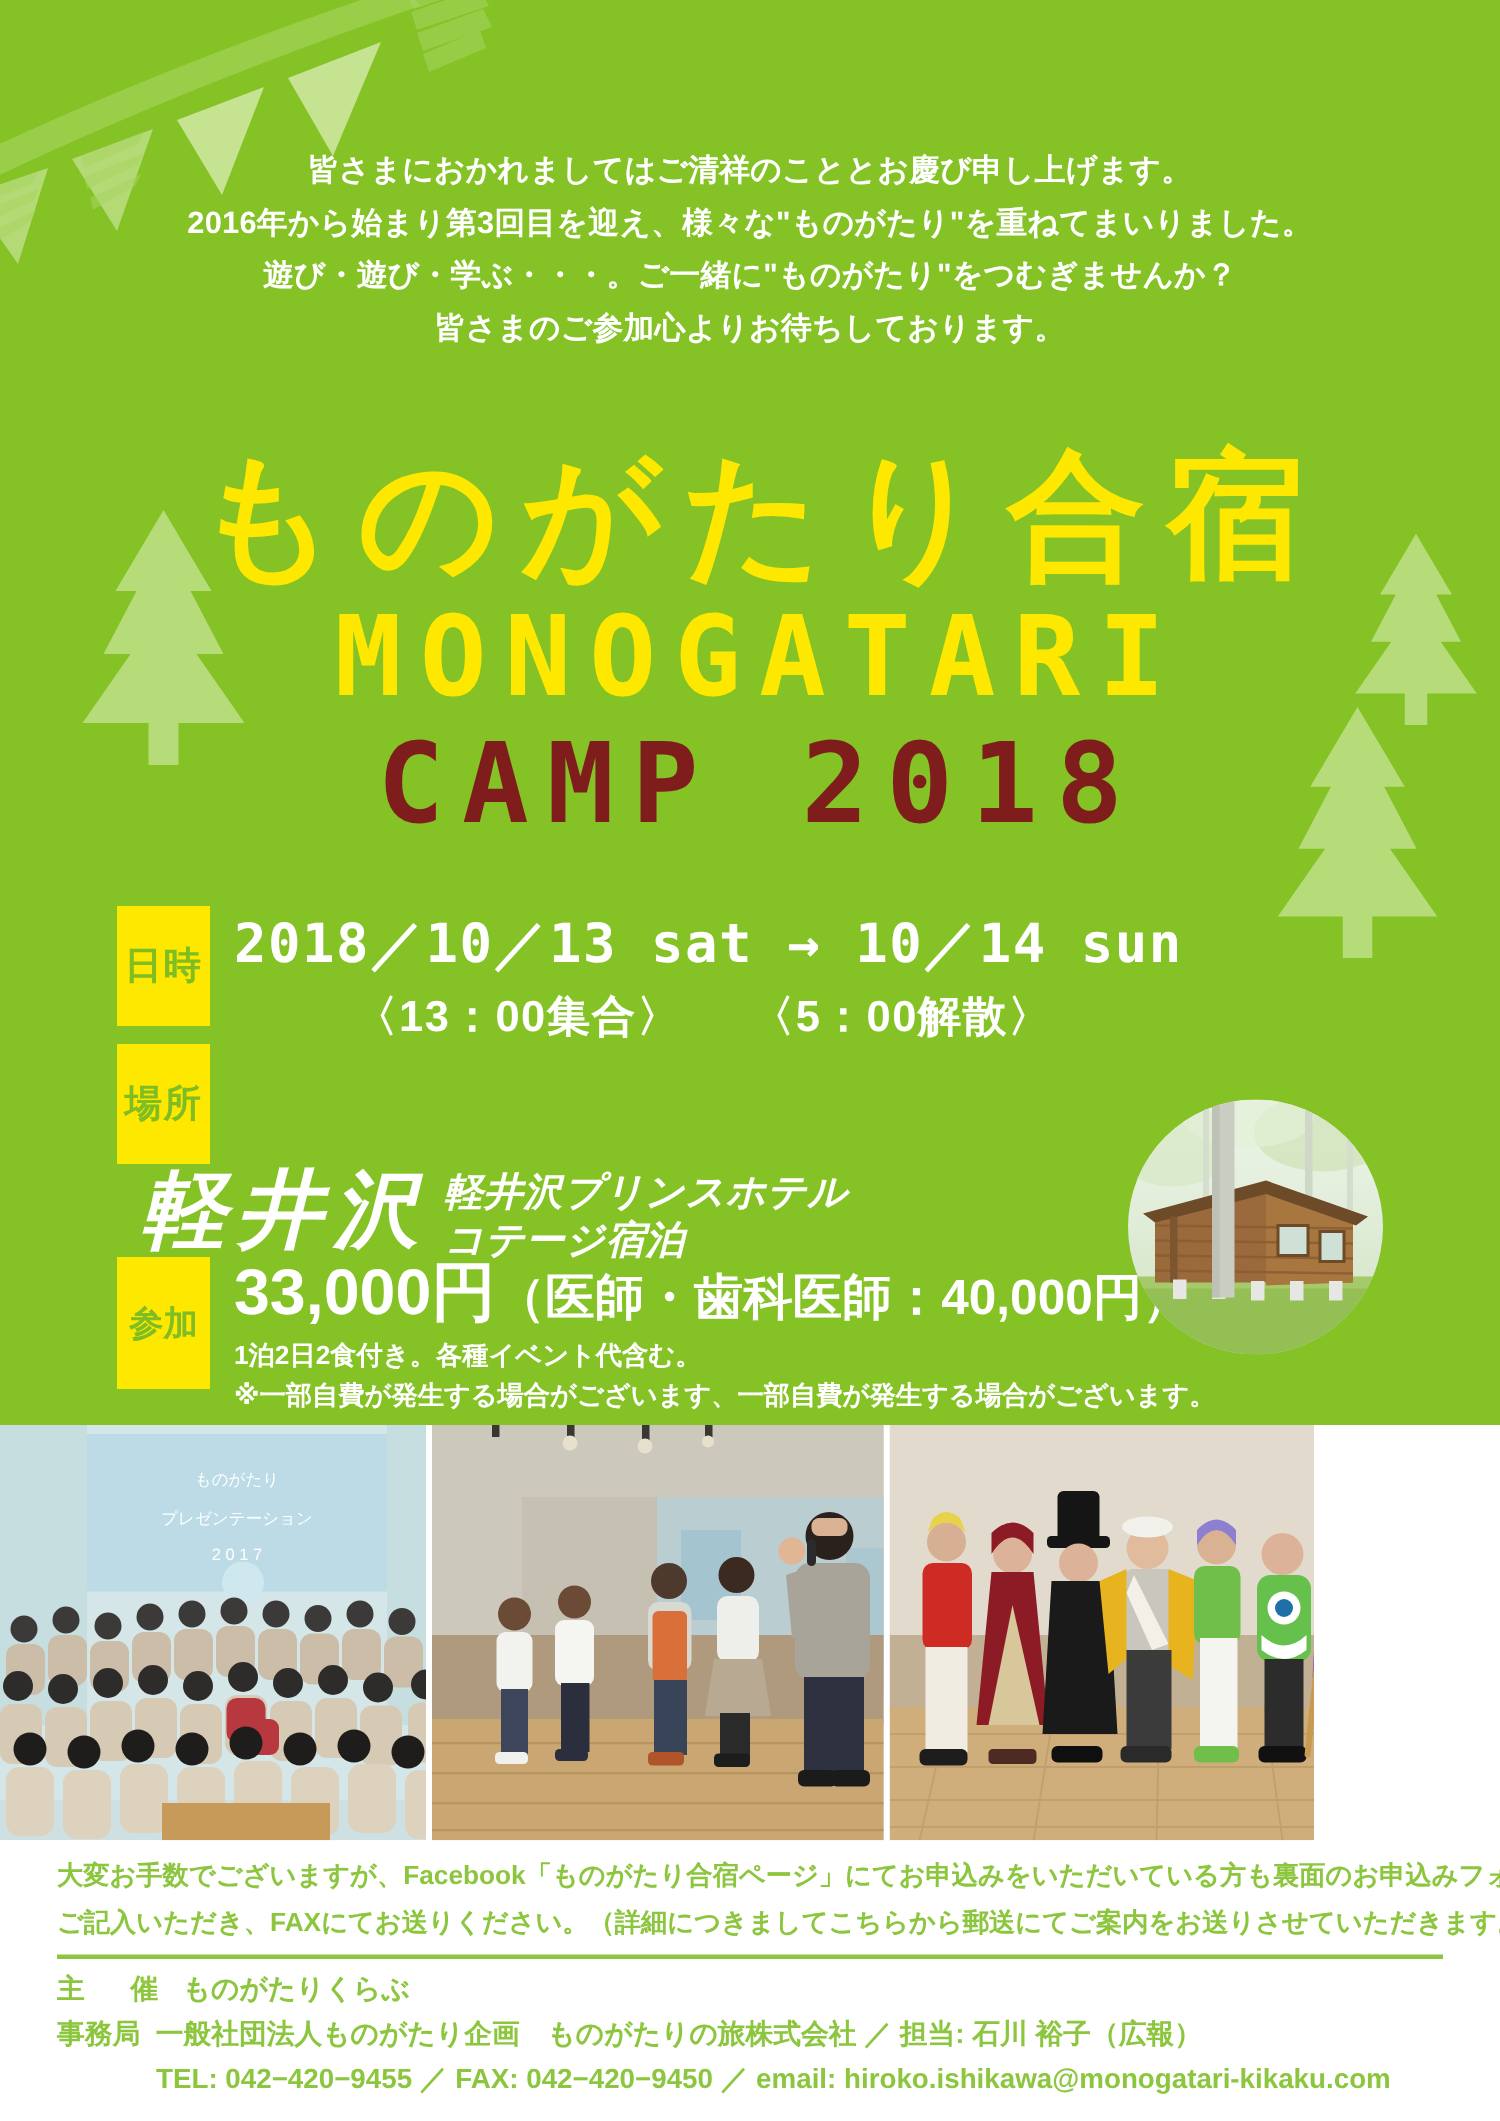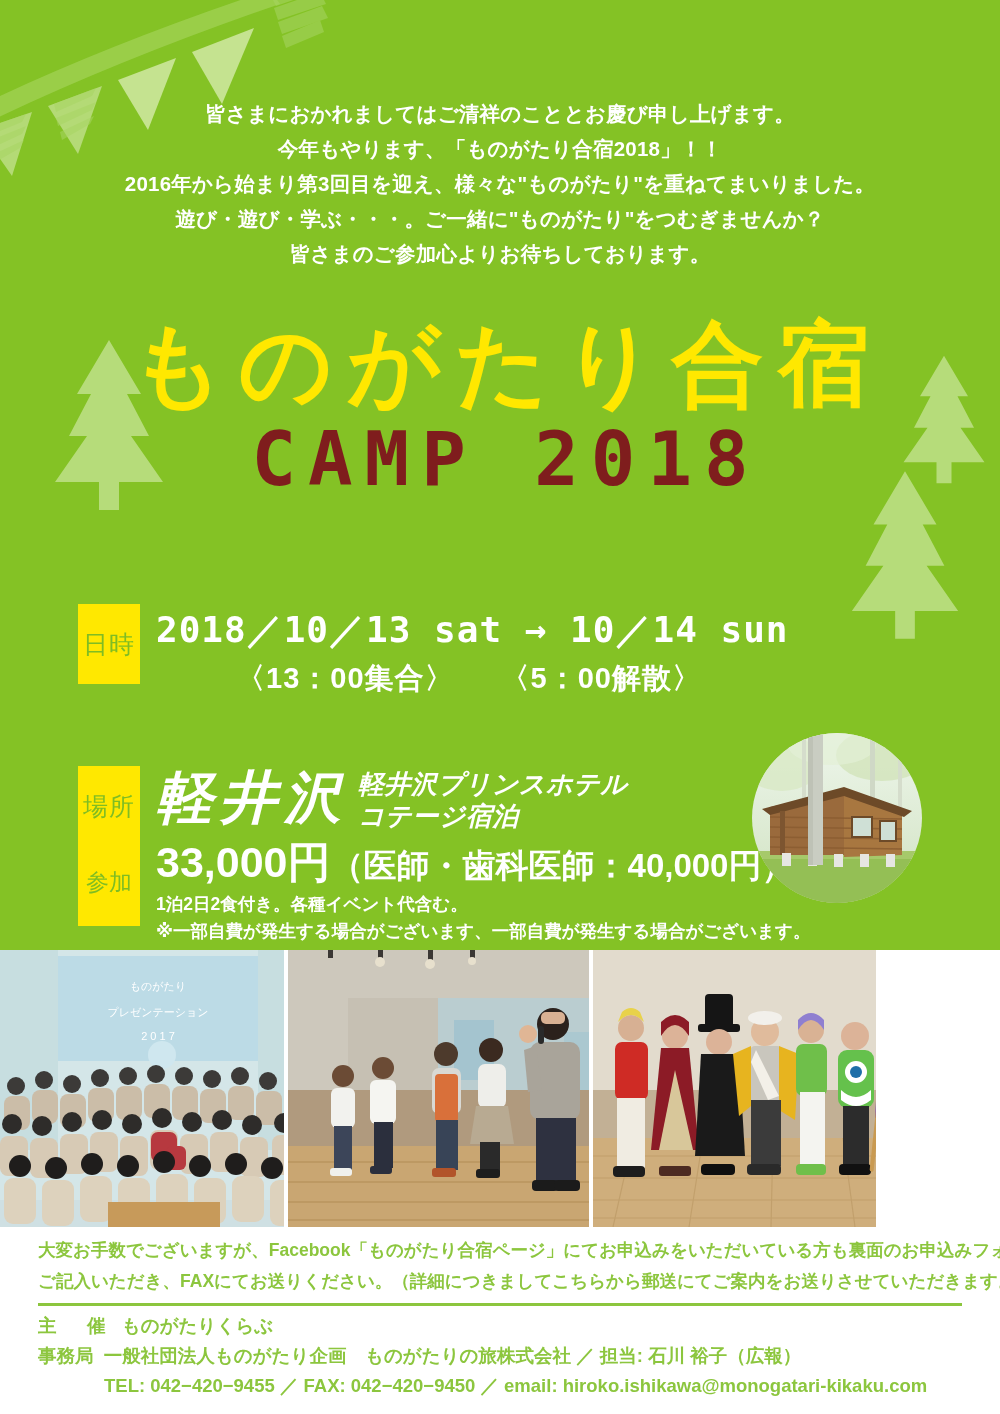--- a/index.html
+++ b/index.html
@@ -59,21 +59,20 @@
     width: 1000px;
     text-align: center;
   }
   .title-jp {
     color: #ffe800;
     font-size: 92px;
     font-weight: bold;
     letter-spacing: 14px;
     line-height: 104px;
     text-indent: 14px;
-    margin-top: 20px;
   }
   .title-en1 {
     color: #ffe800;
     font-size: 74px;
     font-weight: bold;
     letter-spacing: 12px;
     line-height: 84px;
     text-indent: 12px;
     font-family: "DejaVu Sans Mono", "Liberation Mono", monospace;
   }
@@ -91,21 +90,21 @@
   .info-row {
     position: absolute;
     display: flex;
     align-items: flex-start;
   }
   .tag {
     flex: 0 0 auto;
     width: 62px;
     background: #ffe800;
     color: #7fbd23;
-    font-weight: normal;
+    font-weight: bold;
     font-size: 25px;
     text-align: center;
     letter-spacing: 1px;
     box-sizing: border-box;
   }
   .tag-datetime { height: 80px; line-height: 80px; }
   .tag-place    { height: 80px; line-height: 80px; }
   .tag-fee      { height: 88px; line-height: 88px; font-size: 23px; letter-spacing: 0; }
 
   .info-body { color: #ffffff; padding-left: 16px; }
@@ -117,21 +116,21 @@
     letter-spacing: 1px; white-space: nowrap;
     font-family: "DejaVu Sans Mono", "Liberation Mono", monospace;
   }
   .date-sub {
     font-size: 29px; font-weight: bold; line-height: 44px;
     white-space: nowrap; padding-left: 80px; letter-spacing: 1px;
   }
   .date-sub .gap { display:inline-block; width: 46px; }
 
   
-  .row-place { left: 78px; top: 766px; width: 880px; }
+  .row-place { left: 78px; top: 696px; width: 880px; flex-direction: column; }
   .place-main {
     display: flex; align-items: flex-start; font-style: italic;
   }
   .place-big {
     font-size: 57px; font-weight: bold; line-height: 62px;
     letter-spacing: 7px; white-space: nowrap;
   }
   .place-detail {
     padding-left: 10px; padding-top: 2px;
   }
@@ -246,28 +245,28 @@
     </svg>
     <svg class="tree" style="left:896px; top:348px; width:96px; height:140px;" viewBox="0 0 128 182">
       <path d="M64 8 L96 62 L82 62 L104 104 L86 104 L118 150 L74 150 L74 178 L54 178 L54 150 L10 150 L42 104 L24 104 L46 62 L32 62 Z" fill="#b6dc7a"></path>
     </svg>
     <svg class="tree" style="left:842px; top:463px; width:126px; height:180px;" viewBox="0 0 128 182">
       <path d="M64 8 L96 62 L82 62 L104 104 L86 104 L118 150 L74 150 L74 178 L54 178 L54 150 L10 150 L42 104 L24 104 L46 62 L32 62 Z" fill="#b6dc7a"></path>
     </svg>
 
     <div class="intro">
       <div>皆さまにおかれましてはご清祥のこととお慶び申し上げます。</div>
-      <div>今年もやります、「ものがたり合宿2018」！！</div>
       <div>2016年から始まり第3回目を迎え、様々な"ものがたり"を重ねてまいりました。</div>
       <div>遊び・遊び・学ぶ・・・。ご一緒に"ものがたり"をつむぎませんか？</div>
       <div>皆さまのご参加心よりお待ちしております。</div>
     </div>
 
     <div class="title-block">
       <div class="title-jp">ものがたり合宿</div>
+      <div class="title-en1">MONOGATARI</div>
       <div class="title-en2">CAMP 2018</div>
     </div>
 
     <div class="info-row row-datetime">
       <div class="tag tag-datetime">日時</div>
       <div class="info-body">
         <div class="date-main">2018／10／13 sat → 10／14 sun</div>
         <div class="date-sub"><span>〈13：00集合〉</span><span class="gap"></span><span>〈5：00解散〉</span></div>
       </div>
     </div>

